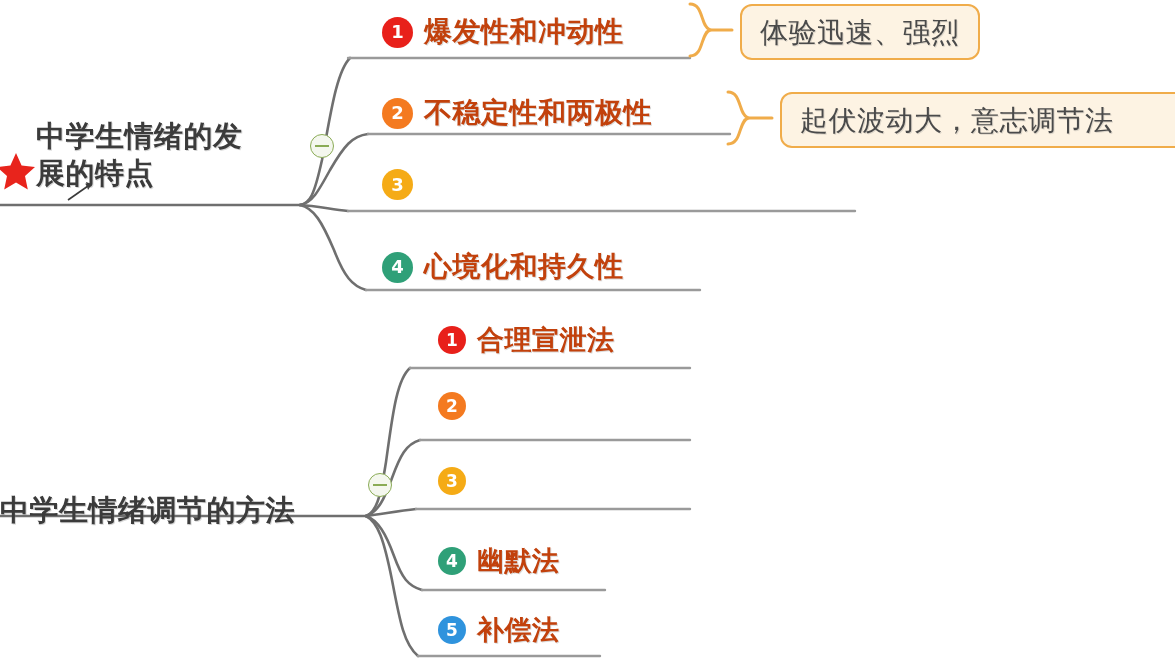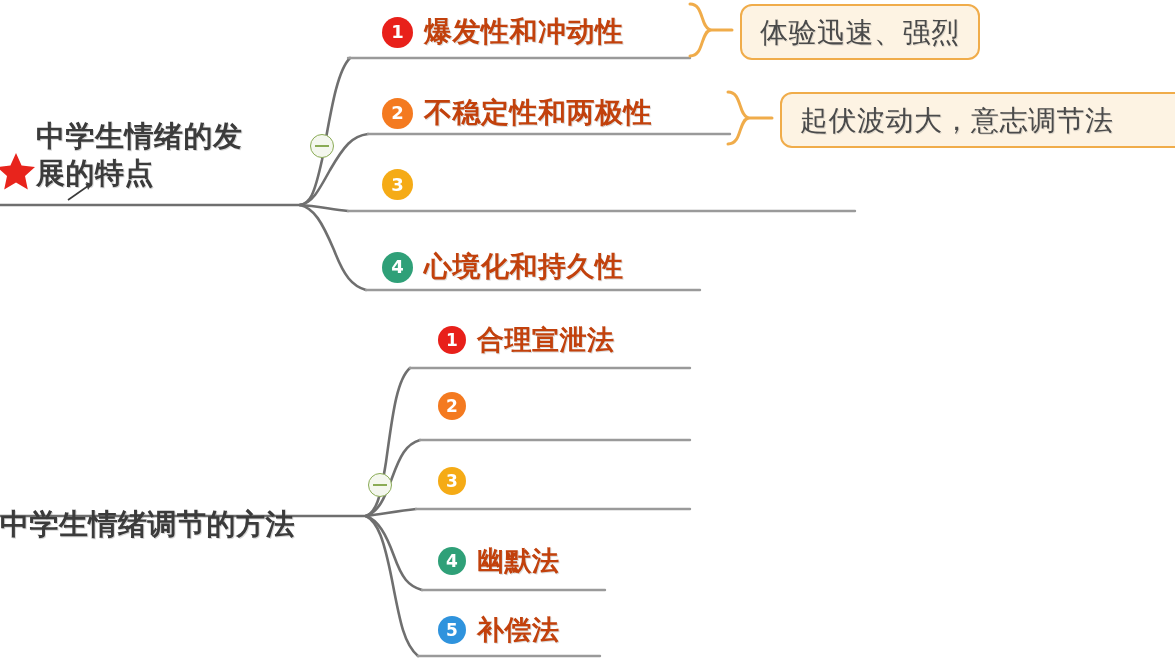--- a/index.html
+++ b/index.html
@@ -37,21 +37,21 @@
   .root-text {
     font-size: 29px;
     font-weight: bold;
     color: #3b3b3b;
     line-height: 1.28;
     letter-spacing: 0.5px;
     text-shadow: 1px 1px 0 rgba(120,120,120,0.30);
     white-space: pre-line;
   }
   #root-topic-1 { left: 36px; top: 98px; }
-  #root-topic-2 { left: 0px;  top: 486px; }
+  #root-topic-2 { left: 0px;  top: 472px; }
   #root-topic-2 .root-text { white-space: nowrap; }
 
   .star-icon {
     width: 40px;
     height: 40px;
     flex: 0 0 40px;
     position: absolute;
     left: -40px;
     top: 33px;
   }

